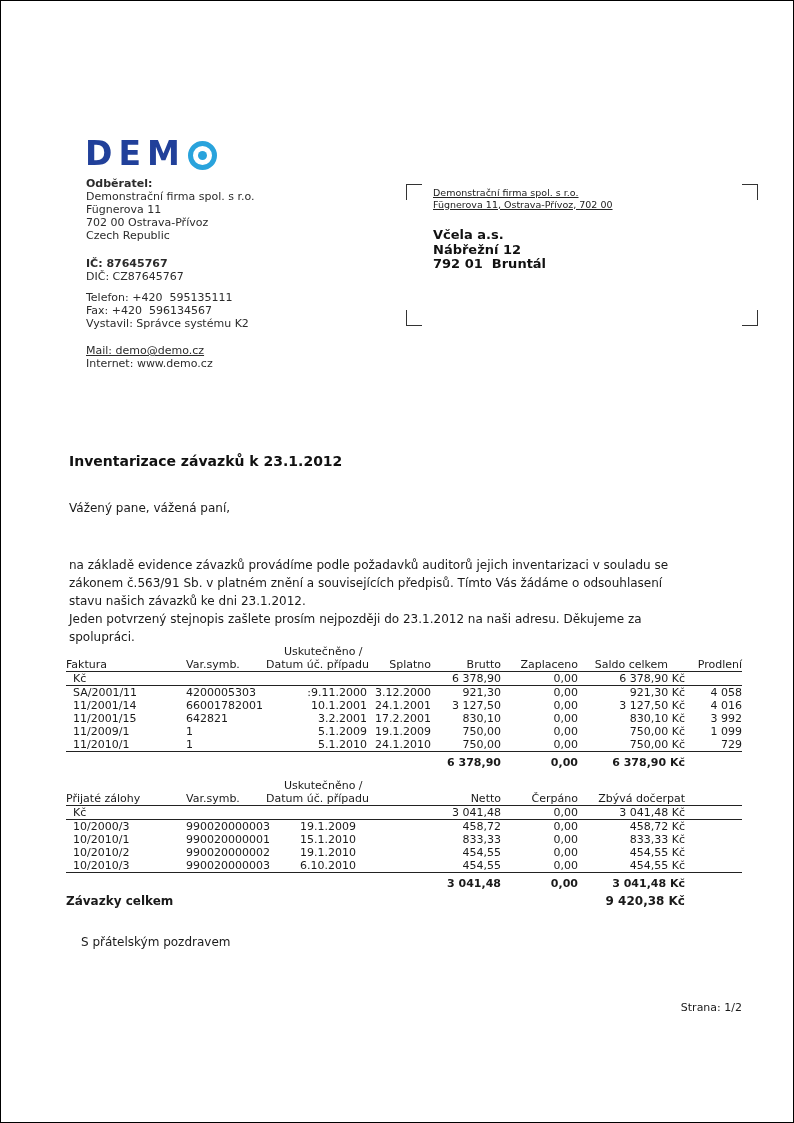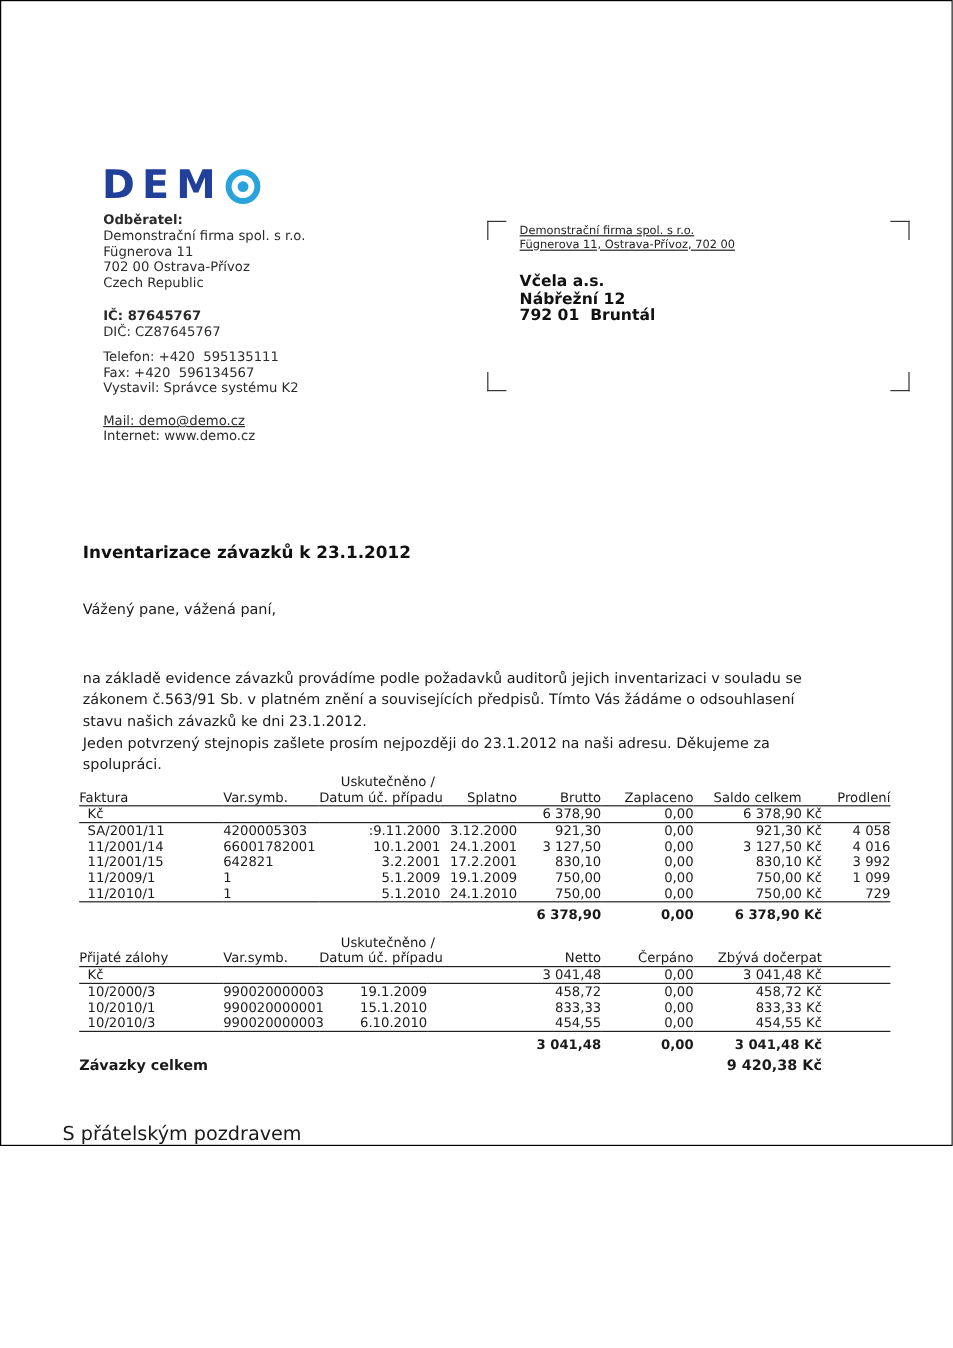--- a/index.html
+++ b/index.html
@@ -1,18 +1,18 @@
 <!DOCTYPE html>
 <html><head>
 <meta charset="utf-8">
 <style>
   * { margin:0; padding:0; box-sizing:border-box; }
   html,body { background:#ffffff; }
   .page {
-    position:relative; width:794px; height:955px;
+    position:relative; width:794px; height:1123px;
     background:#fff; border:1px solid #000;
     font-family:"DejaVu Sans","Liberation Sans",sans-serif;
     color:#1a1a1a; overflow:hidden;
   }
   
   .logo { position:absolute; left:84px; top:136px; display:flex; align-items:center; }
   .logo-dem { font-size:33px; font-weight:bold; letter-spacing:6px; color:#21409a; line-height:34px; }
   .logo-o { position:relative; width:29px; height:29px; border:5px solid #29a3dc; border-radius:50%; margin-left:2px; margin-top:2px; }
   .logo-dot { position:absolute; left:50%; top:50%; width:9px; height:9px; margin:-4.5px 0 0 -4.5px; background:#29a3dc; border-radius:50%; }
   
@@ -42,21 +42,21 @@
   .tbl2 { top:778px; }
   .tbl td { height:13px; line-height:13px; padding:0; white-space:nowrap; vertical-align:bottom; overflow:visible; }
   .tbl .r { text-align:right; }
   .tbl .ind7 { padding-left:7px; }
   .tbl .ind18 { padding-left:18px; }
   .tbl .pr17 { padding-right:17px; }
   .tbl tr.rule td { border-bottom:1px solid #222; }
   .tbl tr.total td { font-weight:bold; height:17px; }
   .tbl tr.grand td { font-weight:bold; height:18px; font-size:12px; }
   
-  .closing { position:absolute; left:51px; top:934px; font-size:16px; }
+  .closing { position:absolute; left:80px; top:934px; font-size:12px; }
   .page-num { position:absolute; left:65px; top:1000px; width:676px; text-align:right; font-size:11px; }
 </style>
 </head>
 <body>
 
 <div class="page">
 
   <div class="logo">
     <span class="logo-dem">DEM</span>
     <span class="logo-o">
@@ -257,20 +257,29 @@
       </tr>
       <tr>
         <td class="ind7">10/2010/1</td>
         <td>990020000001</td>
         <td class="r">15.1.2010</td>
         <td class="r">833,33</td>
         <td class="r">0,00</td>
         <td class="r">833,33 Kč</td>
         <td></td>
       </tr>
+      <tr>
+        <td class="ind7">10/2010/2</td>
+        <td>990020000002</td>
+        <td class="r">19.1.2010</td>
+        <td class="r">454,55</td>
+        <td class="r">0,00</td>
+        <td class="r">454,55 Kč</td>
+        <td></td>
+      </tr>
       <tr class="rule">
         <td class="ind7">10/2010/3</td>
         <td>990020000003</td>
         <td class="r">6.10.2010</td>
         <td class="r">454,55</td>
         <td class="r">0,00</td>
         <td class="r">454,55 Kč</td>
         <td></td>
       </tr>
       <tr class="total">

